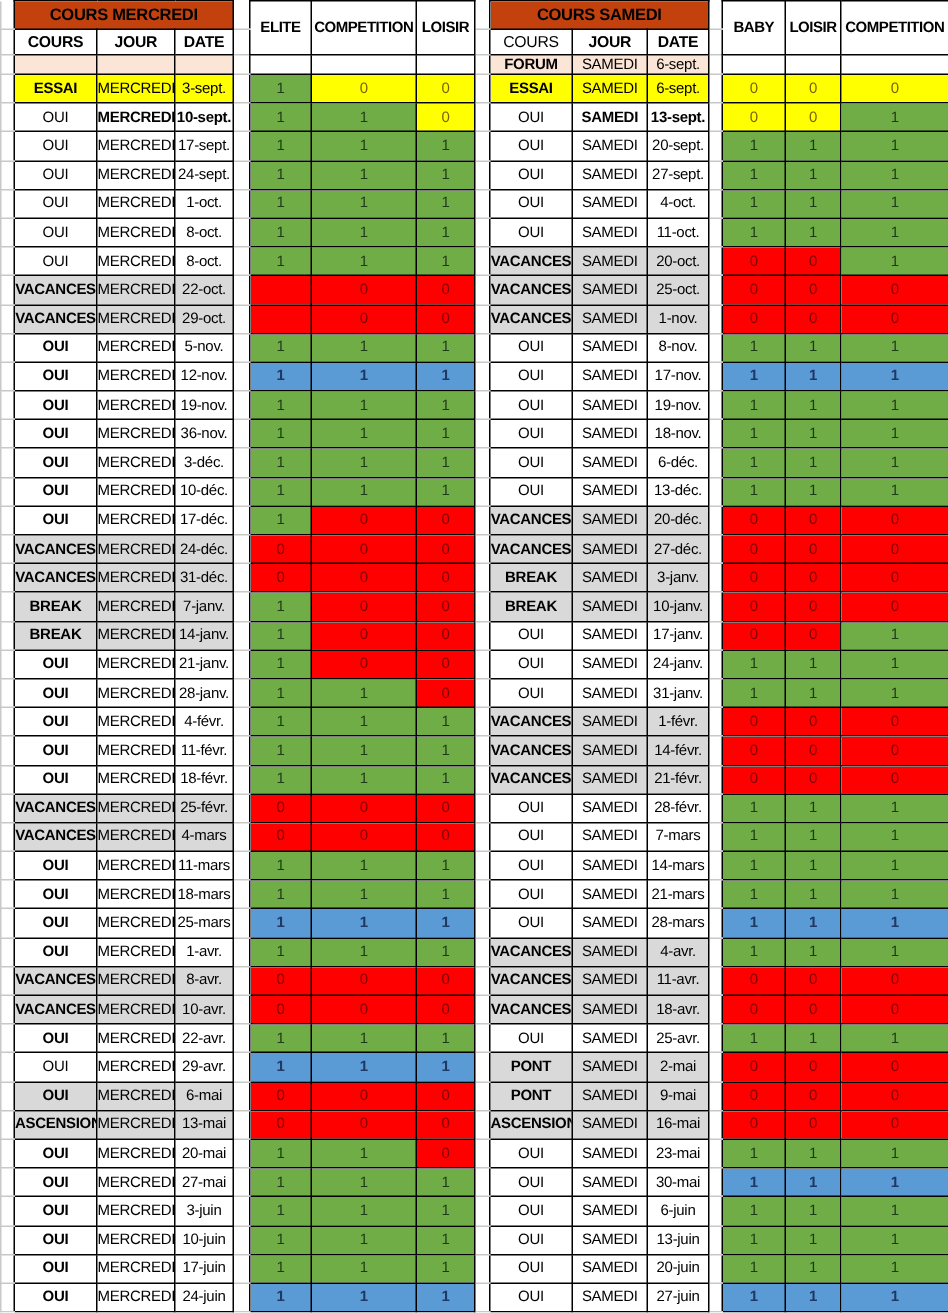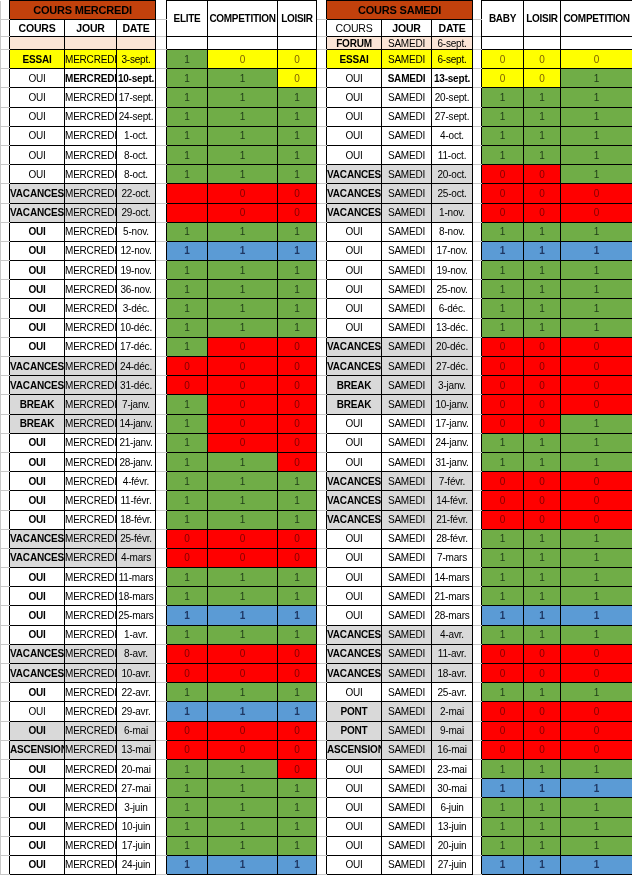--- a/index.html
+++ b/index.html
@@ -332,21 +332,21 @@
         <td class="cell bg-white b">OUI</td>
         <td class="cell bg-white">MERCREDI</td>
         <td class="cell bg-white">36-nov.</td>
         <td class="gut"></td>
         <td class="cell val s-green">1</td>
         <td class="cell val s-green">1</td>
         <td class="cell val s-green">1</td>
         <td class="gut"></td>
         <td class="cell bg-white">OUI</td>
         <td class="cell bg-white">SAMEDI</td>
-        <td class="cell bg-white">25-nov.</td>
+        <td class="cell bg-white">18-nov.</td>
         <td class="gut"></td>
         <td class="cell val s-green">1</td>
         <td class="cell val s-green">1</td>
         <td class="cell val s-green">1</td>
       </tr>
       <tr class="r-data">
         <td class="gut"></td>
         <td class="cell bg-white b">OUI</td>
         <td class="cell bg-white">MERCREDI</td>
         <td class="cell bg-white">3-déc.</td>
@@ -512,21 +512,21 @@
         <td class="cell bg-white b">OUI</td>
         <td class="cell bg-white">MERCREDI</td>
         <td class="cell bg-white">4-févr.</td>
         <td class="gut"></td>
         <td class="cell val s-green">1</td>
         <td class="cell val s-green">1</td>
         <td class="cell val s-green">1</td>
         <td class="gut"></td>
         <td class="cell bg-gray b">VACANCES</td>
         <td class="cell bg-gray">SAMEDI</td>
-        <td class="cell bg-gray">7-févr.</td>
+        <td class="cell bg-gray">1-févr.</td>
         <td class="gut"></td>
         <td class="cell val s-red">0</td>
         <td class="cell val s-red">0</td>
         <td class="cell val s-red">0</td>
       </tr>
       <tr class="r-data">
         <td class="gut"></td>
         <td class="cell bg-white b">OUI</td>
         <td class="cell bg-white">MERCREDI</td>
         <td class="cell bg-white">11-févr.</td>

